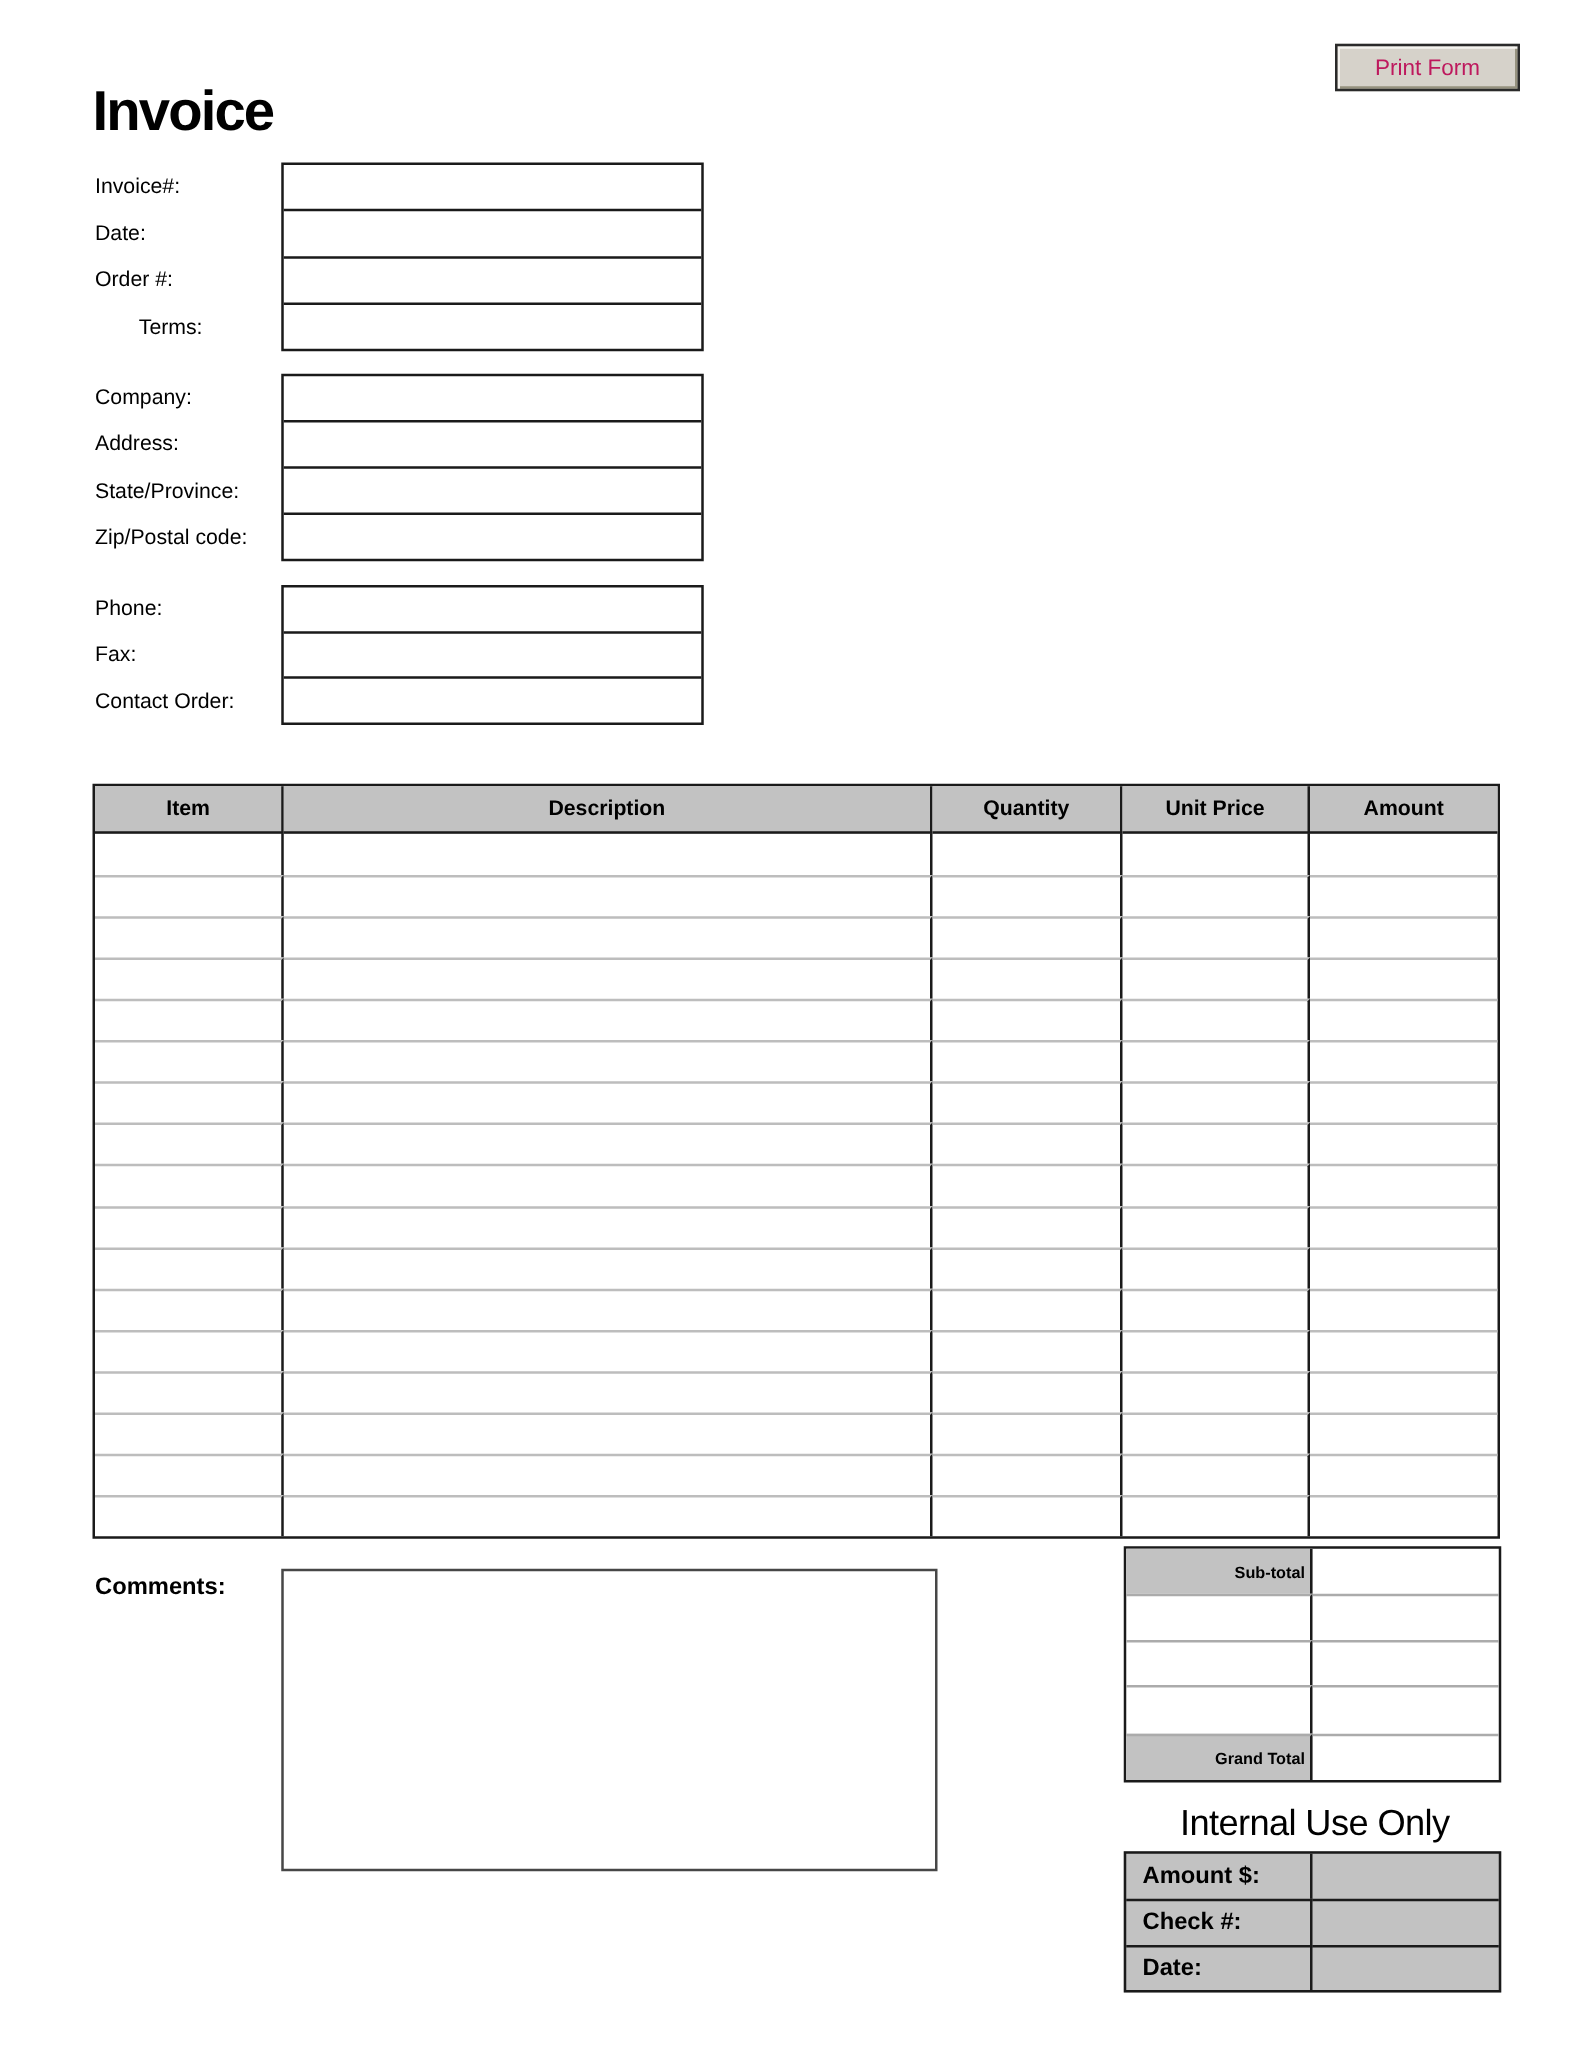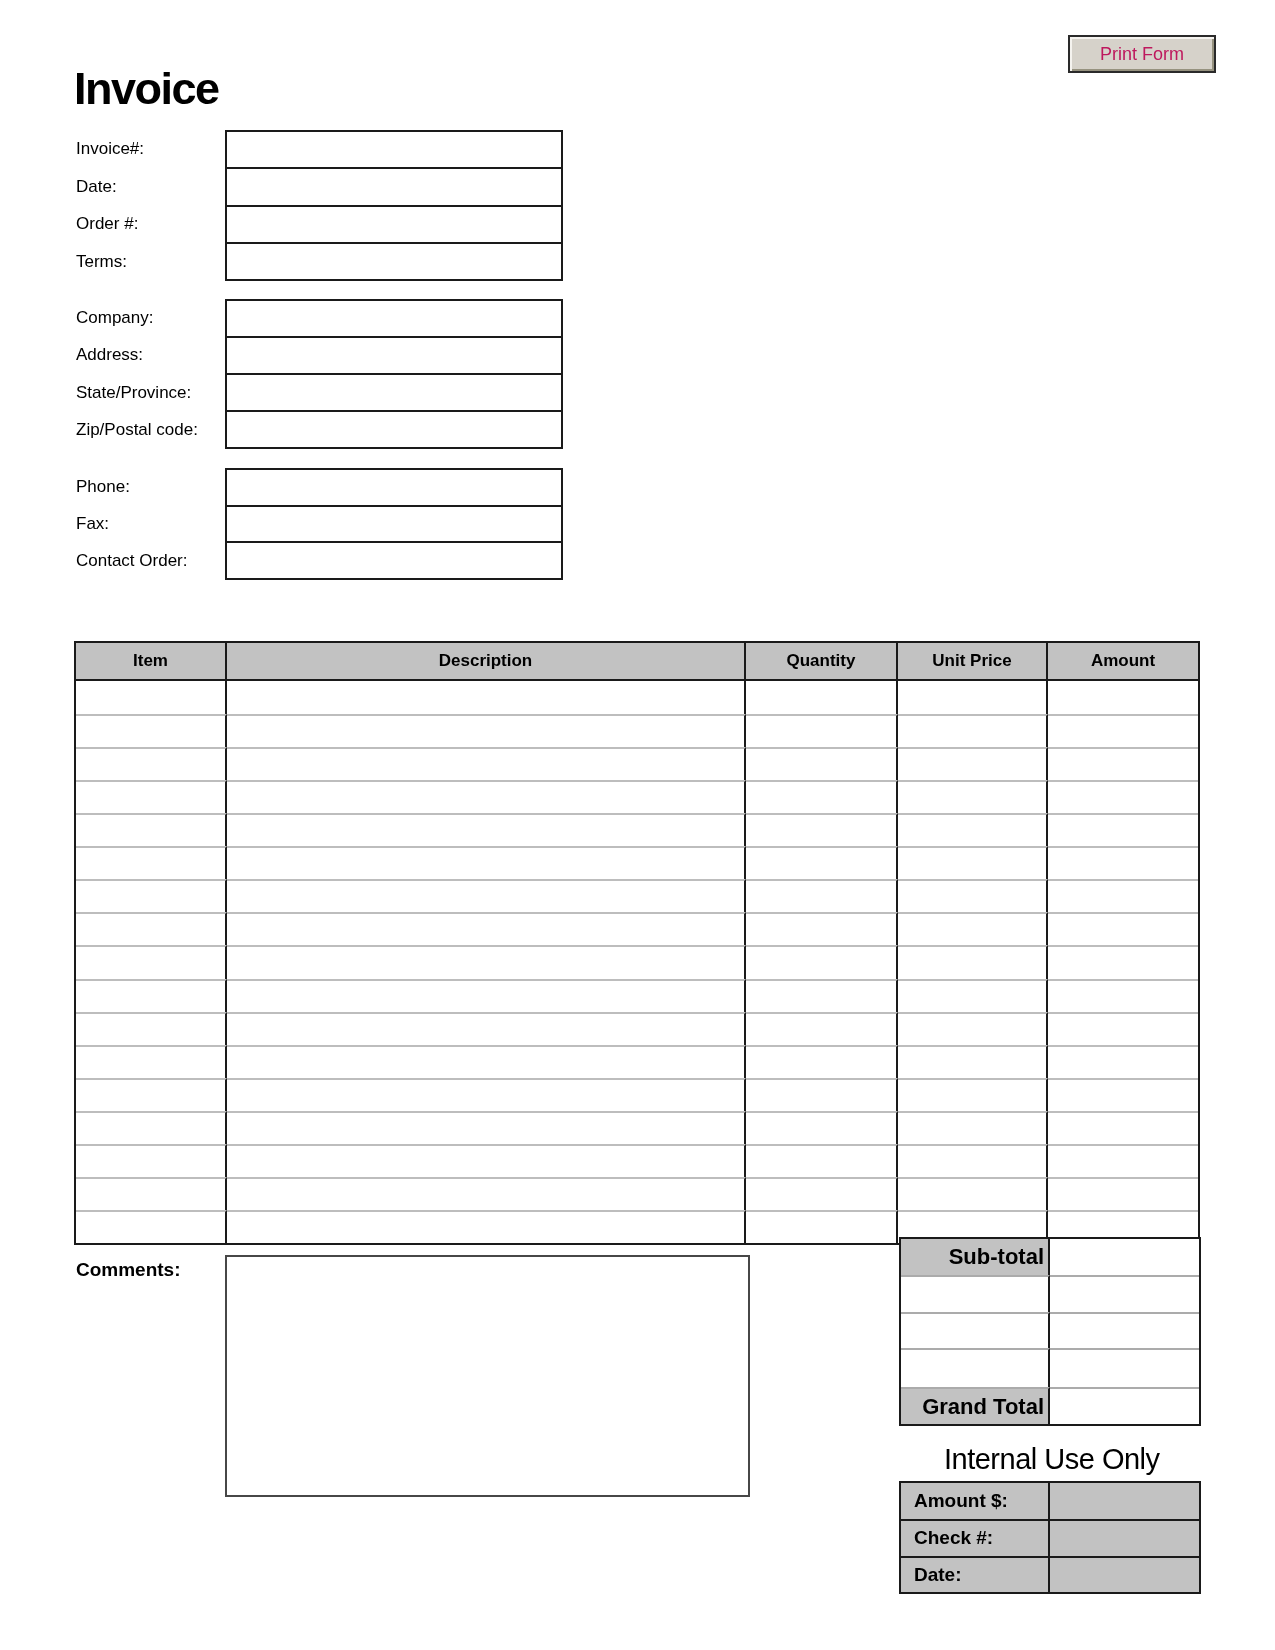--- a/index.html
+++ b/index.html
@@ -35,21 +35,21 @@
   }
   .box-stack{
     position:absolute;left:225px;width:338px;box-sizing:border-box;
     border:2px solid var(--border-dark);background:#fff;
     display:flex;flex-direction:column;
   }
   .box-row{flex:1;box-sizing:border-box;}
   .box-row.bt{border-top:2px solid var(--border-dark);}
   
   .items-table{
-    position:absolute;left:74px;top:641px;width:1126px;height:604px;box-sizing:border-box;
+    position:absolute;left:74px;top:627px;width:1126px;height:604px;box-sizing:border-box;
     border:2px solid var(--border-dark);display:grid;
     grid-template-columns:151px 519px 152px 150px 1fr;
     grid-template-rows:38px repeat(17,1fr);
     background:#fff;
   }
   .ith{
     background:var(--table-header-bg);box-sizing:border-box;
     border-bottom:2px solid var(--border-dark);border-right:2px solid var(--border-dark);
     display:flex;align-items:center;justify-content:center;
     font-weight:700;font-size:17px;
@@ -63,21 +63,21 @@
     border:2px solid var(--border-dark);display:grid;
     grid-template-columns:149px 1fr;
     grid-template-rows:36px 37px 36px 39px 1fr;
     background:#fff;
   }
   .tcell{box-sizing:border-box;}
   .tcell.lab{border-right:2px solid var(--border-dark);}
   .tcell.bt{border-top:2px solid #ababab;}
   .tcell.gray{
     background:var(--totals-label-bg);display:flex;align-items:center;justify-content:flex-end;
-    padding-right:4px;font-weight:700;font-size:22px;white-space:nowrap;
+    padding-right:4px;font-weight:700;font-size:13px;white-space:nowrap;
   }
   
   .comments-label{
     position:absolute;left:76px;top:1258px;height:24px;display:flex;align-items:center;
     font-weight:700;font-size:19px;
   }
   .comments-box{
     position:absolute;left:225px;top:1255px;width:525px;height:242px;box-sizing:border-box;
     border:2px solid #474747;background:#fff;
   }
@@ -105,21 +105,21 @@
 <div class="page">
 
   <button class="print-btn">Print Form</button>
 
   <div class="title">Invoice</div>
 
   <div id="field-groups">
       <div class="field-label" style="top: 130px; height: 37.75px;">Invoice#:</div>
       <div class="field-label" style="top: 167.75px; height: 37.75px;">Date:</div>
       <div class="field-label" style="top: 205.5px; height: 37.75px;">Order #:</div>
-      <div class="field-label" style="top: 243.25px; height: 37.75px;">Terms:</div>
+      <div class="field-label" style="top: 243.25px; height: 37.75px; margin-left: 35px;">Terms:</div>
       <div class="box-stack" style="top: 130px; height: 151px;">
         <div class="box-row"></div>
         <div class="box-row bt"></div>
         <div class="box-row bt"></div>
         <div class="box-row bt"></div>
       </div>
       <div class="field-label" style="top: 299px; height: 37.5px;">Company:</div>
       <div class="field-label" style="top: 336.5px; height: 37.5px;">Address:</div>
       <div class="field-label" style="top: 374px; height: 37.5px;">State/Province:</div>
       <div class="field-label" style="top: 411.5px; height: 37.5px;">Zip/Postal code:</div>

